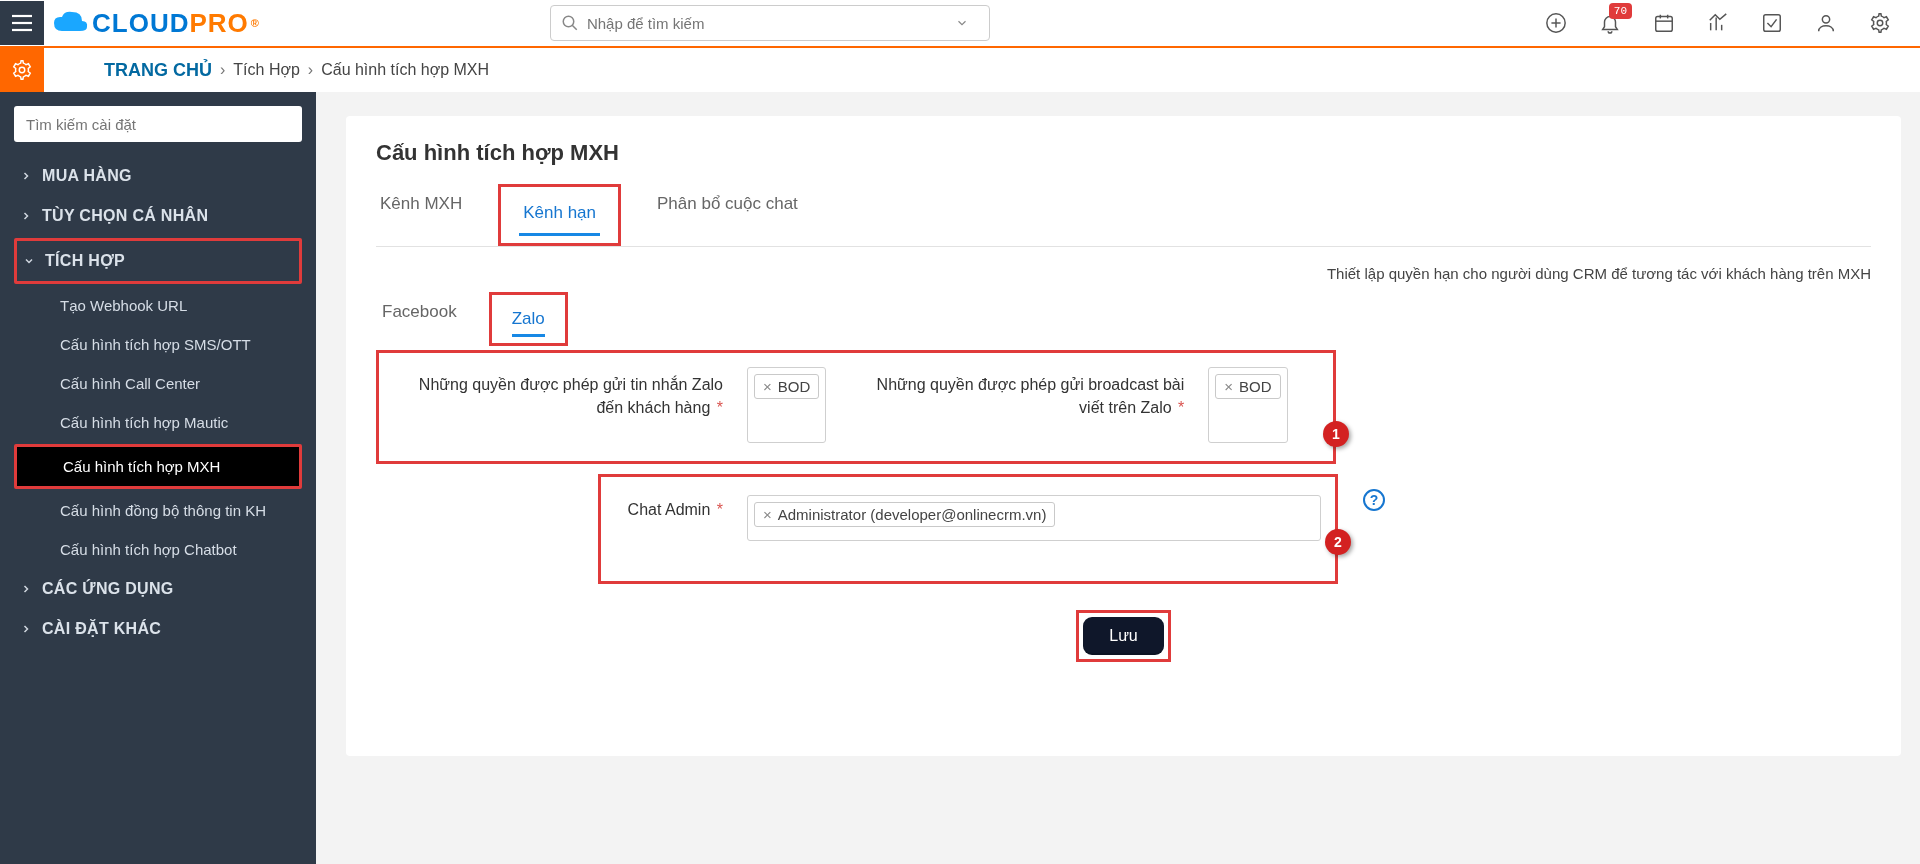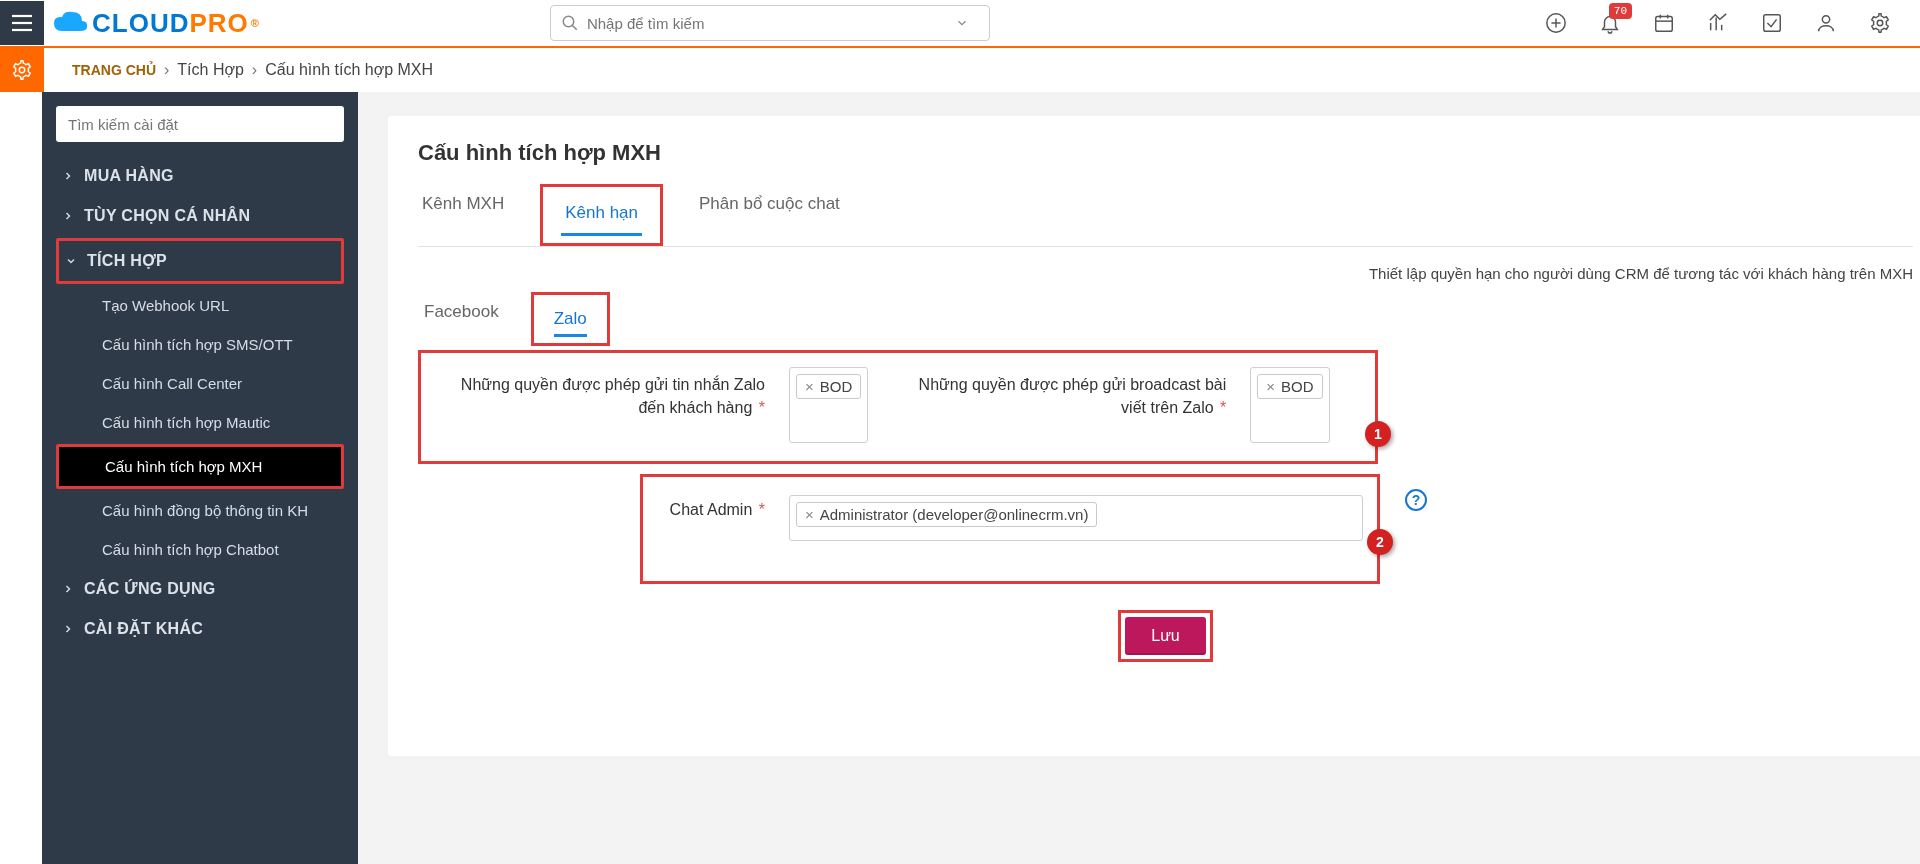--- a/index.html
+++ b/index.html
@@ -25,25 +25,25 @@
   .top-icons { margin-left: auto; display: flex; align-items: center; gap: 30px; padding-right: 28px; font-family: Liberation Mono, monospace; }
   .top-icons .ico { position: relative; width: 24px; height: 24px; display:flex; align-items:center; justify-content:center; cursor:pointer; }
   .top-icons svg { stroke: #555; fill: none; stroke-width: 1.6; }
   .badge { position: absolute; top: -8px; right: -10px; background: #e03b3b; color: #fff; font-size: 11px; border-radius: 4px; padding: 1px 5px; line-height: 14px; }
 
   
   .crumb-row { height: 44px; display: flex; align-items: center; }
   .gear-block { width: 44px; height: 44px; background: #ff6700; display: flex; align-items: center; justify-content: center; }
   .gear-block svg { stroke: #fff; }
   .crumbs { margin-left: 28px; font-size: 16px; color: #444; display:flex; align-items:center; gap:8px;}
-  .crumbs .home { font-weight: 700; font-size: 14px; color: #a16207; }
+  .crumbs .home { font-weight: 700; font-size: 18px; color: #0369a1; margin-left: 32px; }
   .crumbs .sep { color: #777; }
 
   
-  .body { display: flex; height: calc(864px - 48px - 44px); margin-left: 42px; }
+  .body { display: flex; height: calc(864px - 48px - 44px); }
   .sidebar { width: 316px; background: #2f3a48; padding: 14px; color: #dbe2ea; font-size: 16px; overflow-y: auto; }
   .side-search { width: 100%; height: 36px; border: none; border-radius: 3px; padding: 0 12px; font-size: 15px; color: #555; margin-bottom: 14px; }
   .side-item { display: flex; align-items: center; gap: 10px; padding: 11px 6px; cursor: pointer; }
   .side-item.top svg { stroke: #cfd6df; }
   .side-item.top .label { font-weight: 600; letter-spacing: .3px; }
   .side-sub { padding: 11px 6px 11px 46px; cursor: pointer; font-size: 15px; color: #d6dde6;}
   .side-sub.active { background: #000; color: #fff; }
   .hl-red { border: 3px solid #e03b3b; border-radius: 2px; margin: 2px 0; }
 
   
@@ -75,21 +75,21 @@
   .row .req { color: #d9534f; margin-left: 2px;}
   .tagsbox { flex:1; border:1px solid #cfcfcf; border-radius:3px; min-height: 76px; padding: 6px; display:flex; flex-wrap:wrap; align-content:flex-start; gap:6px; }
   .tag { border:1px solid #c9c9c9; border-radius:3px; padding: 3px 8px; font-size: 15px; display:flex; align-items:center; gap:6px; color:#444; }
   .tag .x { color:#888; cursor:pointer; }
 
   .row2 .label2 { width: 108px; text-align:right; font-size:16px; color:#333; padding-top:6px;}
   .help-ico { position:absolute; right:-50px; top:12px; width:22px; height:22px; border:2px solid #1676d0; border-radius:50%; color:#1676d0; display:flex; align-items:center; justify-content:center; font-weight:700; font-size:14px;}
 
   .save-wrap { display:flex; justify-content:center; margin-top: 26px; }
   .save-hl { border:3px solid #e03b3b; padding:4px; display:inline-block;}
-  .save-btn { background:#be185d; color:#fff; border:none; padding: 10px 26px; font-size:16px; border-radius:3px; cursor:pointer; box-shadow: inset 0 -2px 0 rgba(0,0,0,.15); }
+  .save-btn { background:#0f172a; color:#fff; border:none; padding: 10px 26px; font-size:16px; border-radius:9px; cursor:pointer; box-shadow: inset 0 -2px 0 rgba(0,0,0,.15); }
 
   
   .spacer1555 { width: 1555px; }
 </style>
 </head>
 <body>
 
 <div class="topbar">
   <div class="hamburger">
     <svg width="22" height="18" viewBox="0 0 22 18" fill="none" stroke-width="2.2">

